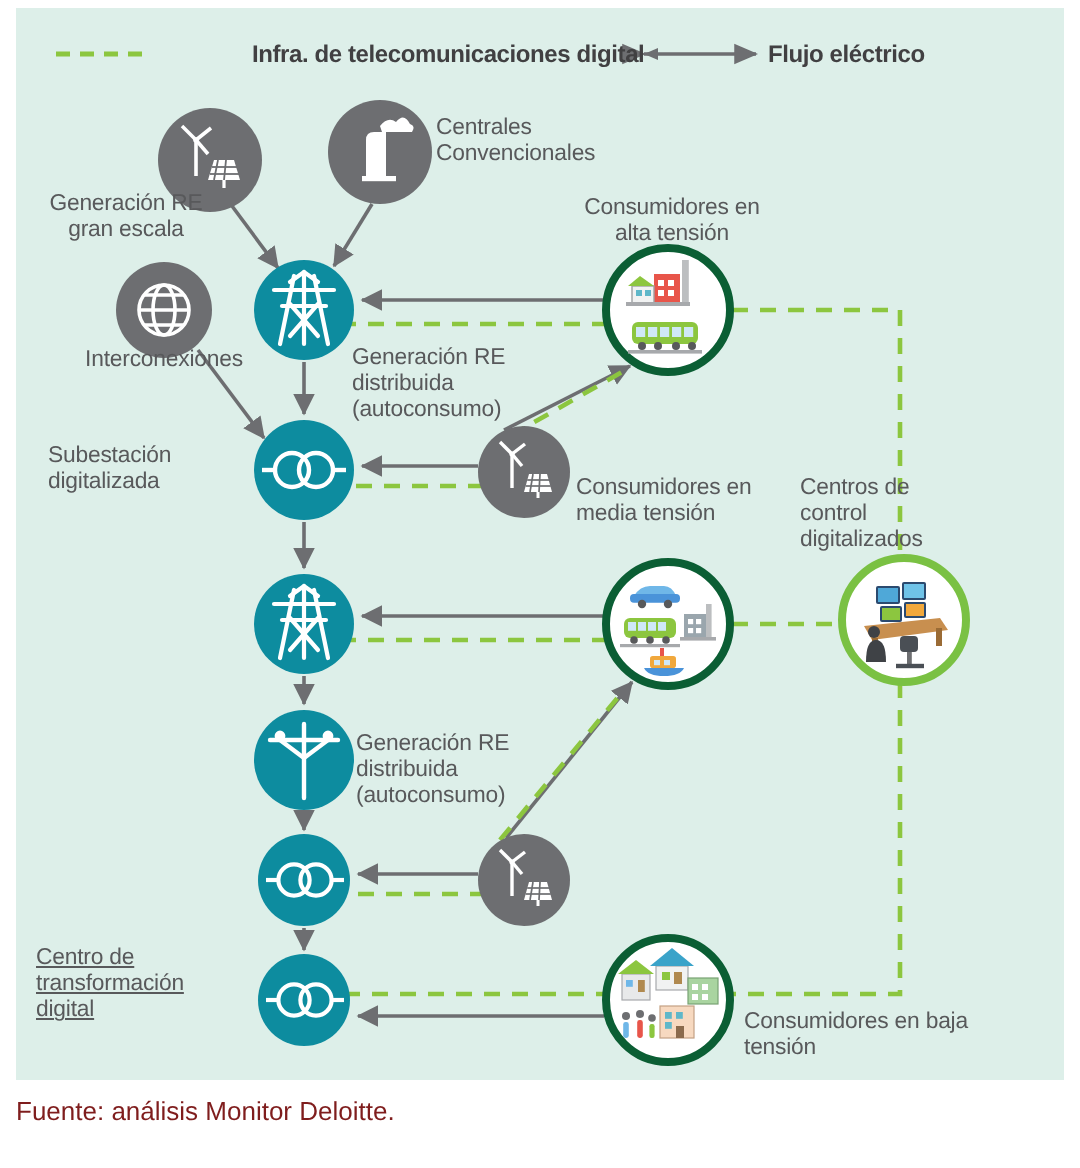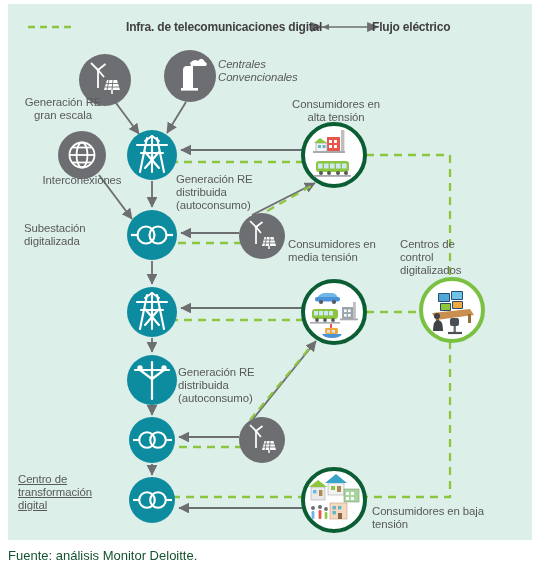--- a/index.html
+++ b/index.html
@@ -25,21 +25,21 @@
     white-space:pre-line;
   }
   .lbl.ctr{text-align:center;}
   .lbl.rt{text-align:left;}
   .legend-txt{
     position:absolute;color:#414042;font-size:12px;font-weight:bold;
     letter-spacing:-0.2px;
   }
   #caption{
     position:absolute;left:8px;top:548px;
-    color:#14532d;font-size:13px;
+    color:#7f1d1d;font-size:13px;
   }
 </style>
 </head>
 <body>
 
 <div id="root">
 
   <div id="panel"></div>
 
   <div id="svgwrap">
@@ -388,21 +388,21 @@
         <path d="M433,331 q0,-11 5,-11 q5,0 5,11 z" fill="#3f4246"></path>
       </g>
     </g>
 
   </svg>
   </div>
 
   <div class="lbl ctr" style="left:14px;top:96px;width:98px;">Generación RE
 gran escala</div>
 
-  <div class="lbl" style="left:218px;top:58px;width:120px;font-style:italic;">Centrales
+  <div class="lbl" style="left:218px;top:58px;width:120px;">Centrales
 Convencionales</div>
 
   <div class="lbl ctr" style="left:18px;top:174px;width:128px;text-align:center;">Interconexiones</div>
 
   <div class="lbl" style="left:176px;top:173px;width:110px;">Generación RE
 distribuida
 (autoconsumo)</div>
 
   <div class="lbl rt" style="left:24px;top:222px;width:98px;">Subestación
 digitalizada</div>
@@ -423,17 +423,17 @@
 
   <div class="lbl" style="left:400px;top:238px;width:110px;">Centros de
 control
 digitalizados</div>
 
   <div class="lbl" style="left:372px;top:505px;width:130px;">Consumidores en baja
 tensión</div>
 
   <div class="legend-txt" style="left:78px;top:20px;margin-left:48px;">Infra. de telecomunicaciones digital</div>
 
-  <div class="legend-txt" style="left:372px;top:20px;">Flujo eléctrico</div>
+  <div class="legend-txt" style="left:384px;top:20px;">Flujo eléctrico</div>
 
   <div id="caption">Fuente: análisis Monitor Deloitte.</div>
 
 </div>
 
 </body></html>

